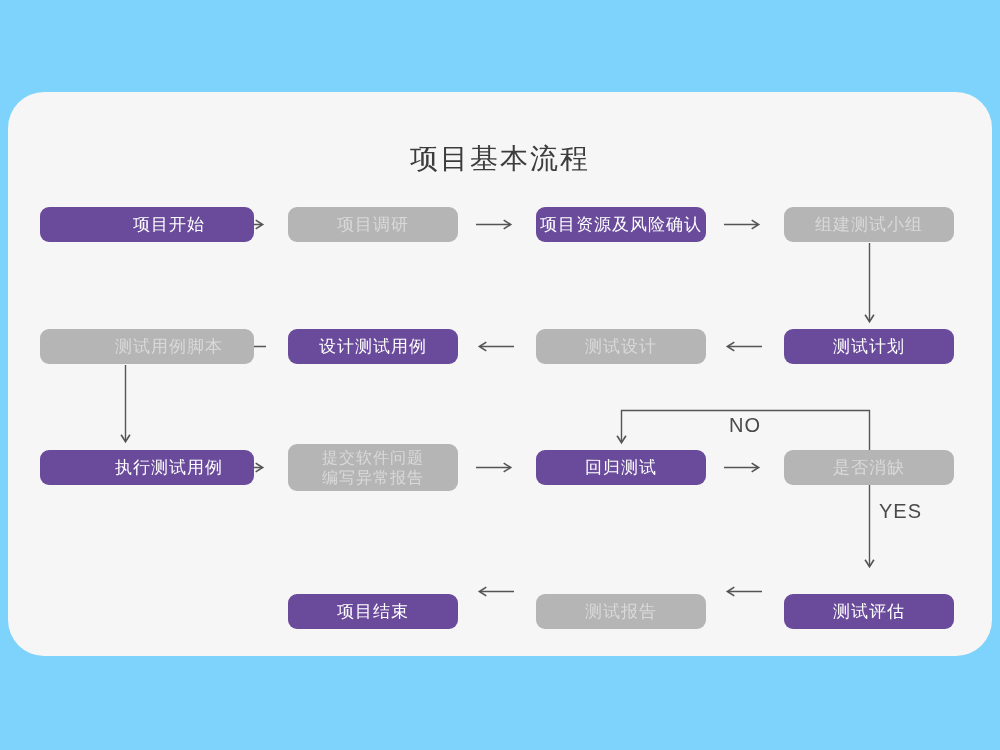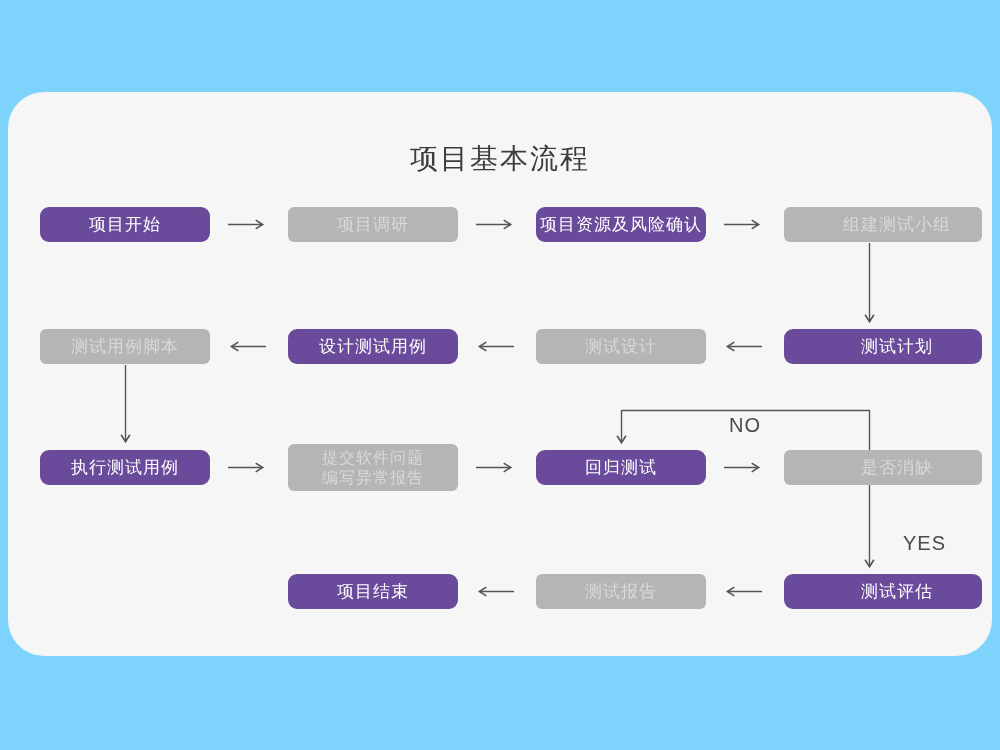--- a/index.html
+++ b/index.html
@@ -15,28 +15,28 @@
     position:absolute;left:0;top:140px;width:1000px;text-align:center;
     font-size:28px;letter-spacing:2px;color:#3c3c3c;font-weight:500;
   }
   .arrows{position:absolute;left:0;top:0;width:1000px;height:750px;}
   .node{
     position:absolute;width:170px;height:35px;border-radius:9px;
     display:flex;align-items:center;justify-content:center;flex-direction:column;
     font-size:17px;letter-spacing:1px;line-height:1.25;text-align:center;
   }
   .node.purple{background:#6a4b9b;color:#ffffff;}
-  .node.gray{background:#b5b5b5;color:#d9d9d9;border-radius:6px;}
+  .node.gray{background:#b5b5b5;color:#d9d9d9;}
   .node.tall{height:47px;font-size:16px;}
   .branch-label{
     position:absolute;font-size:20px;color:#4a4a4a;letter-spacing:1px;
   }
   
-  .c1{left:40px;} .c2{left:288px;} .c3{left:536px;} .c4{left:784px;padding-left:28px;}
-  .r1{top:207px;} .r2{top:329px;} .r3{top:450px;} .r3t{top:444px;} .r4{top:574px;align-items:center;}
+  .c1{left:40px;padding-left:44px;} .c2{left:288px;} .c3{left:536px;} .c4{left:784px;}
+  .r1{top:207px;} .r2{top:329px;} .r3{top:450px;} .r3t{top:444px;} .r4{top:594px;align-items:center;}
 </style>
 </head>
 <body>
 
 <div class="canvas">
   <div class="card"></div>
 
   <div class="title">项目基本流程</div>
 
   <svg class="arrows" width="1000" height="750" viewBox="0 0 1000 750">
@@ -116,14 +116,14 @@
     <span>项目结束</span>
   </div>
   <div class="node gray c3 r4">
     <span>测试报告</span>
   </div>
   <div class="node purple c4 r4">
     <span>测试评估</span>
   </div>
 
   <div class="branch-label" style="left:705px;top:414px;width:80px;text-align:center;">NO</div>
-  <div class="branch-label" style="left:879px;top:532px;margin-left:24px;">YES</div>
+  <div class="branch-label" style="left:879px;top:500px;">YES</div>
 </div>
 
 </body></html>

